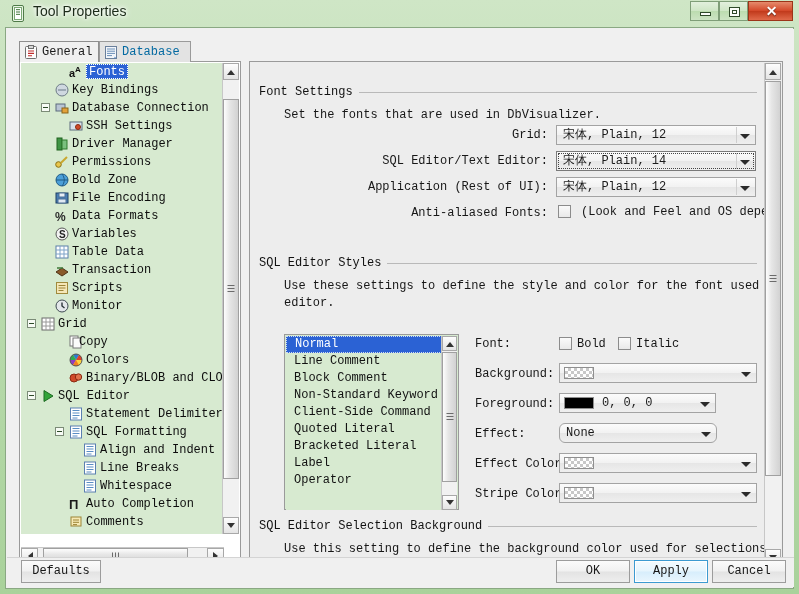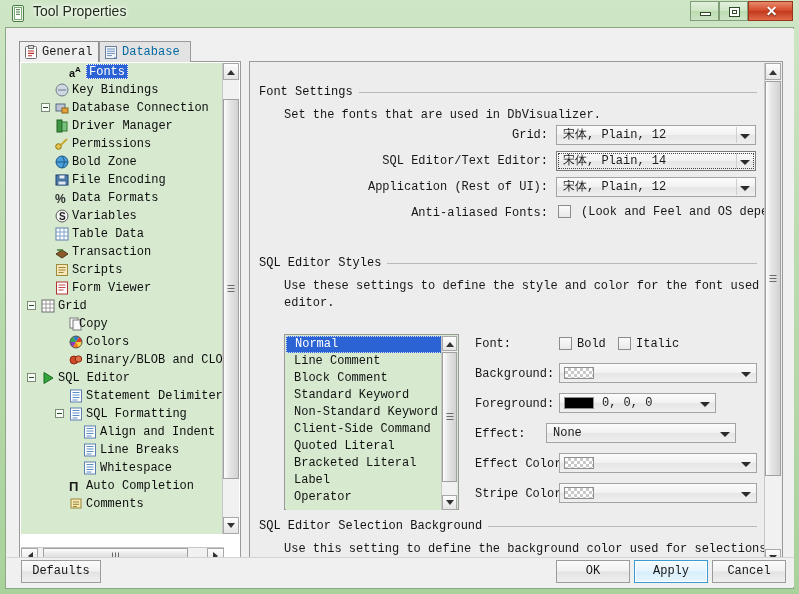--- a/index.html
+++ b/index.html
@@ -385,20 +385,27 @@
             </div>
             <div class="tnode">
               <div class="expander" style="left: 20px;"></div>
               <span class="ticon" style="left: 34px;"><svg width="14" height="14" viewBox="0 0 14 14">
                   <rect x="1" y="3" width="9" height="7" fill="#b9c5d4" stroke="#5c6b7c"></rect>
                   <rect x="7" y="7" width="6" height="5" fill="#e3a23a" stroke="#8a6418"></rect>
                 </svg></span>
               <span class="tlabel" style="left: 51px;">Database Connection</span>
             </div>
             <div class="tnode">
+              <span class="ticon" style="left: 48px;"><svg width="14" height="14" viewBox="0 0 14 14">
+                  <rect x="1" y="3" width="12" height="8" fill="#d9e2ec" stroke="#5c6b7c"></rect>
+                  <circle cx="9" cy="8" r="2.5" fill="#d04a2a" stroke="#8a2a12"></circle>
+                </svg></span>
+              <span class="tlabel" style="left: 65px;">SSH Settings</span>
+            </div>
+            <div class="tnode">
               <span class="ticon" style="left: 34px;"><svg width="14" height="14" viewBox="0 0 14 14">
                   <rect x="2" y="1" width="5" height="12" fill="#3f9444" stroke="#21621f"></rect>
                   <rect x="7" y="3" width="5" height="9" fill="#7ac07e" stroke="#2f7a2c"></rect>
                 </svg></span>
               <span class="tlabel" style="left: 51px;">Driver Manager</span>
             </div>
             <div class="tnode">
               <span class="ticon" style="left: 34px;"><svg width="14" height="14" viewBox="0 0 14 14">
                   <circle cx="3.5" cy="9.5" r="2.8" fill="#e8c64c" stroke="#8a6f12"></circle>
                   <path d="M5.8 8L12 2" fill="none" stroke="#c9a830" stroke-width="2"></path>
@@ -449,24 +456,24 @@
             </div>
             <div class="tnode">
               <span class="ticon" style="left: 34px;"><svg width="14" height="14" viewBox="0 0 14 14">
                   <rect x="1.5" y="1.5" width="11" height="11" fill="#f5e7b8" stroke="#a08a3c"></rect>
                   <path d="M3.5 4.5h7M3.5 7h7M3.5 9.5h5" fill="none" stroke="#9c8436" stroke-width="1"></path>
                 </svg></span>
               <span class="tlabel" style="left: 51px;">Scripts</span>
             </div>
             <div class="tnode">
               <span class="ticon" style="left: 34px;"><svg width="14" height="14" viewBox="0 0 14 14">
-                  <rect x="1.5" y="1" width="11" height="12" fill="#ffffff" stroke="#b03030"></rect>
-                  <path d="M3.5 4h7M3.5 6.5h7M3.5 9h5" fill="none" stroke="#c24a4a" stroke-width="1.2"></path>
-                </svg></span>
-              <span class="tlabel" style="left: 51px;">Form Viewer</span>
+                  <circle cx="7" cy="7" r="6" fill="#e3e7ea" stroke="#3f4a52"></circle>
+                  <path d="M7 3.5V7l2.5 2" fill="none" stroke="#2b343a" stroke-width="1.4"></path>
+                </svg></span>
+              <span class="tlabel" style="left: 51px;">Monitor</span>
             </div>
             <div class="tnode">
               <div class="expander" style="left: 6px;"></div>
               <span class="ticon" style="left: 20px;"><svg width="14" height="14" viewBox="0 0 14 14">
                   <rect x="1" y="1" width="12" height="12" fill="#ffffff" stroke="#6a6a6a"></rect>
                   <path d="M1 5h12M1 9h12M5 1v12M9 1v12" fill="none" stroke="#9a9a9a" stroke-width="1"></path>
                 </svg></span>
               <span class="tlabel" style="left: 37px;">Grid</span>
             </div>
             <div class="tnode">
@@ -619,21 +626,20 @@
           </div>
 
           <div class="desc" style="left:33px; top:216px;">Use these settings to define the style and color for the font used in the SQL</div>
           <div class="desc" style="left:33px; top:233px;">editor.</div>
 
           <div id="stylelist-outer">
             <div id="stylelist">
                 <div class="lrow sel">Normal</div>
                 <div class="lrow">Line Comment</div>
                 <div class="lrow">Block Comment</div>
-                <div class="lrow">Standard Keyword</div>
                 <div class="lrow">Non-Standard Keyword</div>
                 <div class="lrow">Client-Side Command</div>
                 <div class="lrow">Quoted Literal</div>
                 <div class="lrow">Bracketed Literal</div>
                 <div class="lrow">Label</div>
                 <div class="lrow">Operator</div>
               </div>
             <div id="list-vsb">
               <div class="sb-btn" style="left:0;top:0;width:15px;height:15px;">
                 <div class="arr arr-up"></div>
@@ -661,21 +667,21 @@
           </div>
 
           <div class="fieldlabel" style="left:224px; top:334px; text-align:left;">Foreground:</div>
           <div class="combo" style="left:308px; top:330px; width:157px;text-align:right;">
             <div class="swatch" id="fg-swatch" style="background: rgb(0, 0, 0);"></div>
             <div class="combo-text" style="left:42px;">0, 0, 0</div>
             <div class="combo-arrow"></div>
           </div>
 
           <div class="fieldlabel" style="left:224px; top:364px; text-align:left;">Effect:</div>
-          <div class="combo" style="left:295px; top:360px; width:190px;">
+          <div class="combo" style="left:308px; top:360px; width:158px;border-radius:6px;">
             <div class="combo-text">None</div>
             <div class="combo-arrow"></div>
           </div>
 
           <div class="fieldlabel" style="left:224px; top:394px; text-align:left;">Effect Color:</div>
           <div class="combo" style="left:308px; top:390px; width:198px;">
             <div class="swatch swatch-empty"></div>
             <div class="combo-text" style="left:42px;"></div>
             <div class="combo-arrow"></div>
           </div>

